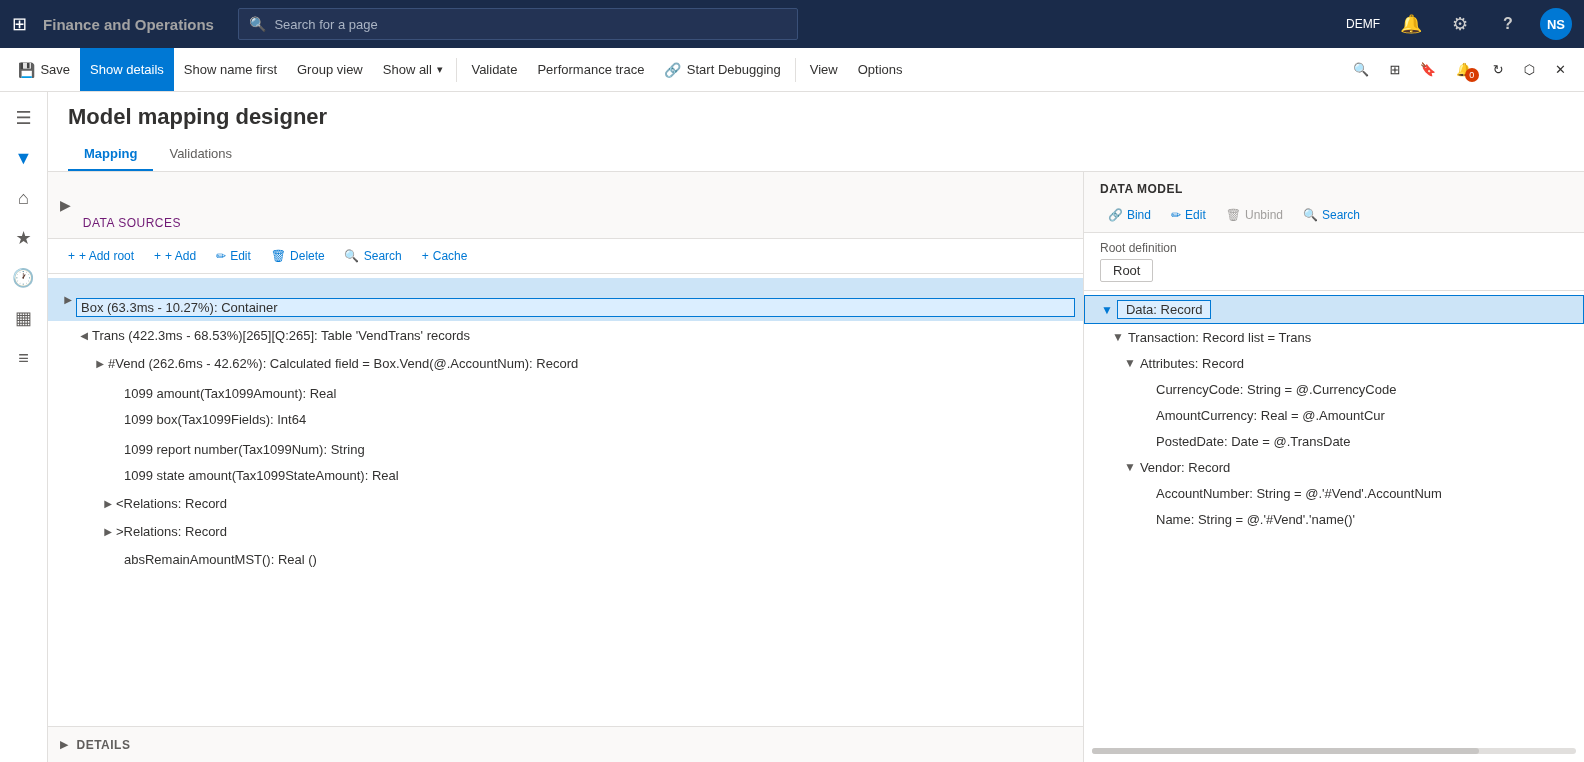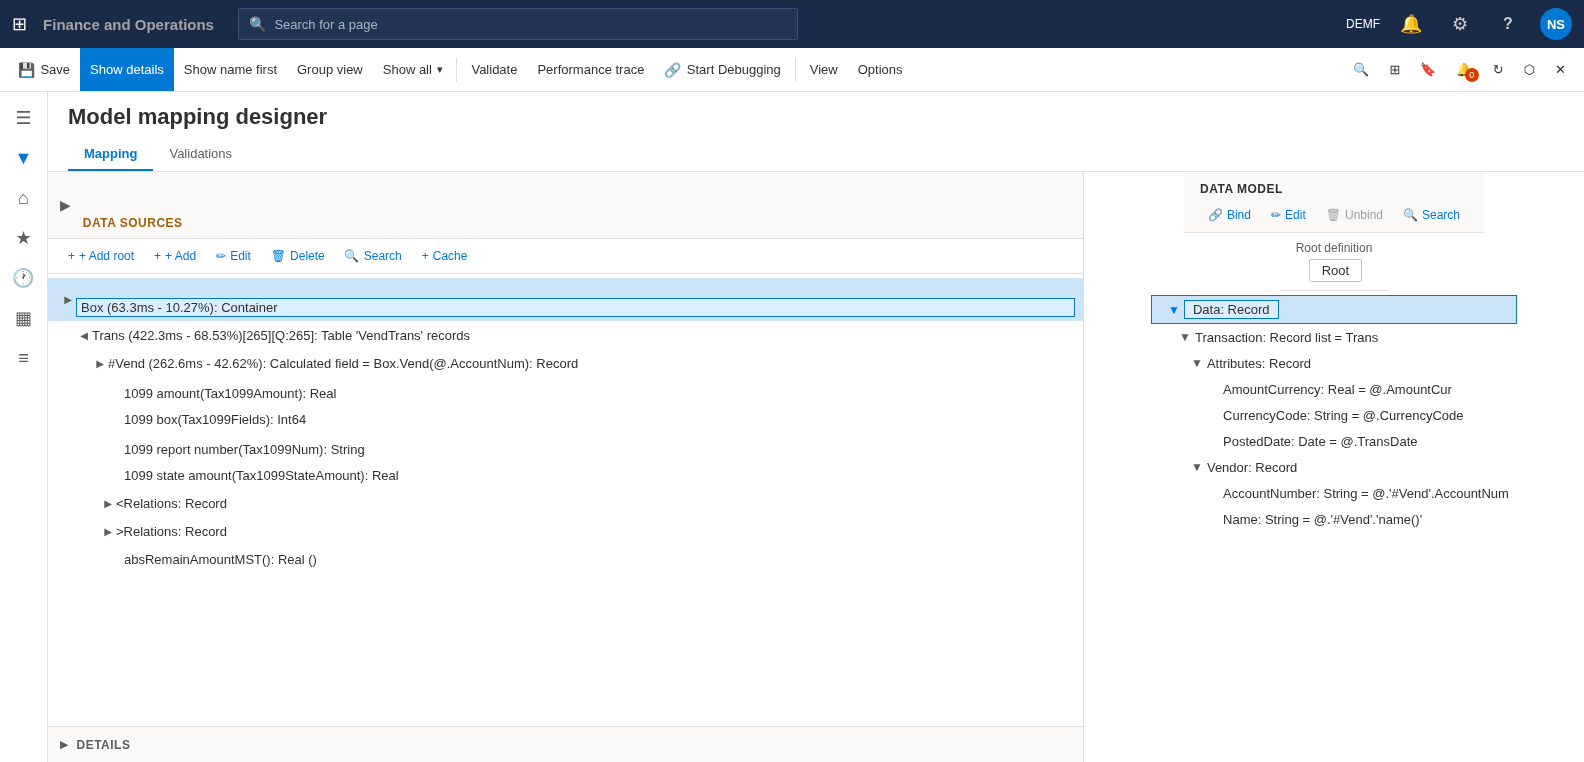--- a/index.html
+++ b/index.html
@@ -172,22 +172,22 @@
     .panel-header {
       display: flex;
       align-items: center;
       padding: 8px 12px;
       border-bottom: 1px solid #e1dfdd;
       background: #faf9f8;
       gap: 4px;
     }
     .panel-title {
       font-size: 12px;
-      font-weight: 700;
-      color: #a16207;
+      font-weight: 400;
+      color: #701a75;
       text-transform: uppercase;
       letter-spacing: 0.5px;
       flex: 1;
       margin-top: 36px;
     }
     .panel-toggle { 
       font-size: 14px; color: #605e5c; cursor: pointer;
       margin-right: 8px;
     }
 
@@ -230,21 +230,20 @@
     }
     .tree-item .item-text { flex: 1; }
 
     
     .right-panel {
       width: 500px;
       display: flex;
       flex-direction: column;
       background: #fff;
       overflow: hidden;
-      align-items: center;
     }
 
     .right-panel-header {
       padding: 10px 16px 6px 16px;
       border-bottom: 1px solid #e1dfdd;
       background: #faf9f8;
     }
     .right-panel-title {
       font-size: 12px;
       font-weight: 600;
@@ -270,21 +269,20 @@
     }
     .root-def-label { font-size: 12px; color: #605e5c; margin-bottom: 4px; }
     .root-def-value {
       display: inline-block;
       padding: 3px 12px;
       border: 1px solid #c8c6c4;
       border-radius: 2px;
       font-size: 13px;
       color: #323130;
       background: #fff;
-      margin-left: 13px;
     }
 
     .right-tree {
       flex: 1;
       overflow-y: auto;
       padding: 4px 0;
     }
 
     .right-tree-item {
       display: flex;
@@ -551,25 +549,25 @@
             <span class="expander" style="color:#605e5c;font-size:12px;margin-right:4px;">▼</span>
             <span>Transaction: Record list = Trans</span>
           </div>
 
           <div class="right-tree-item" style="padding-left: 40px;">
             <span class="expander" style="color:#605e5c;font-size:12px;margin-right:4px;">▼</span>
             <span>Attributes: Record</span>
           </div>
 
           <div class="right-tree-item" style="padding-left: 72px;">
+            <span>CurrencyCode: String = @.CurrencyCode</span>
+          </div>
+
+          <div class="right-tree-item" style="padding-left: 72px;">
             <span>AmountCurrency: Real = @.AmountCur</span>
-          </div>
-
-          <div class="right-tree-item" style="padding-left: 72px;">
-            <span>CurrencyCode: String = @.CurrencyCode</span>
           </div>
 
           <div class="right-tree-item" style="padding-left: 72px;">
             <span>PostedDate: Date = @.TransDate</span>
           </div>
 
           <div class="right-tree-item" style="padding-left: 40px;">
             <span class="expander" style="color:#605e5c;font-size:12px;margin-right:4px;">▼</span>
             <span>Vendor: Record</span>
           </div>

